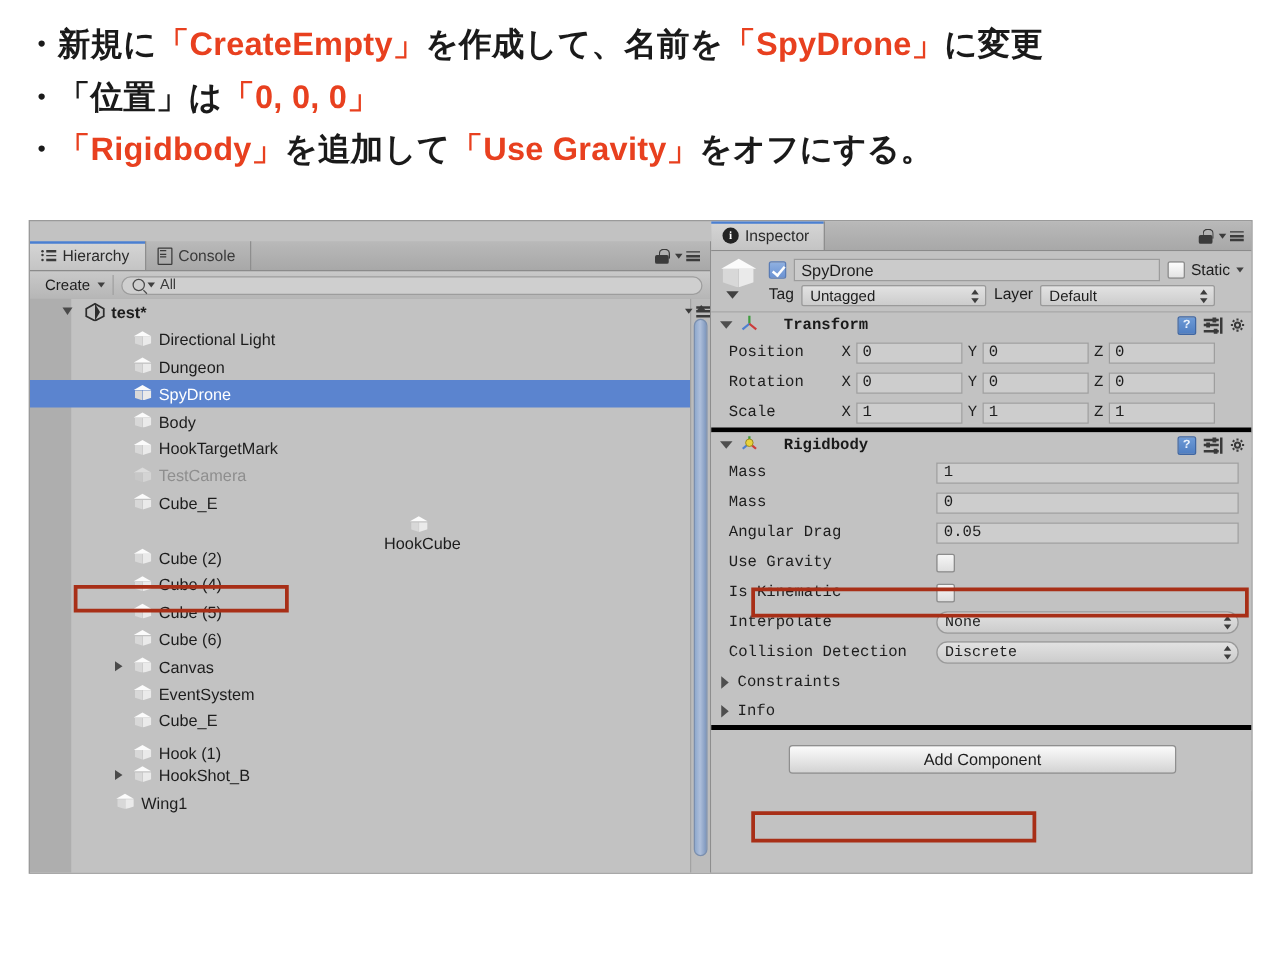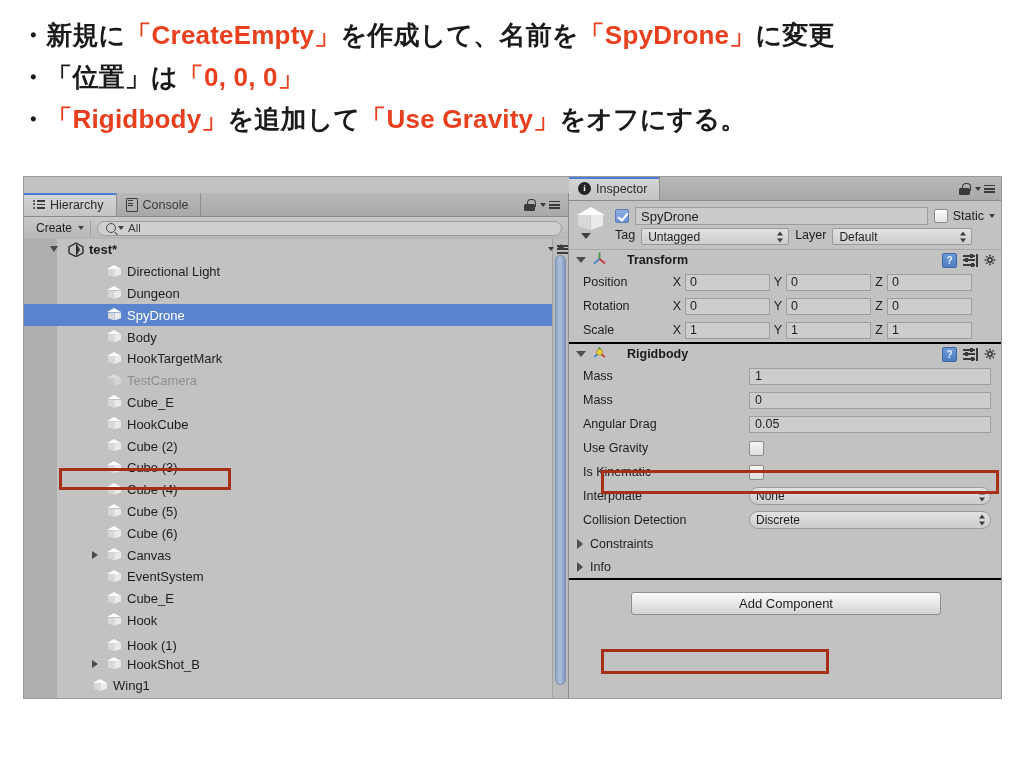--- a/index.html
+++ b/index.html
@@ -227,21 +227,21 @@
     width:7px;height:11px;
   }
   .popup .updn:before,.popup .updn:after{
     content:"";position:absolute;left:0;width:0;height:0;
     border-left:3.5px solid transparent;border-right:3.5px solid transparent;
   }
   .popup .updn:before{top:0;border-bottom:4px solid #3d3d3d;}
   .popup .updn:after{bottom:0;border-top:4px solid #3d3d3d;}
 
   
-  .comp{border-bottom:2px solid #000000;background:#c2c2c2;}
+  .comp{border-bottom:4px solid #000000;background:#c2c2c2;font-family:Liberation Mono, monospace;}
   .comp-head{
     height:20px;display:flex;align-items:center;gap:6px;padding:0 6px 0 7px;
     background:#c2c2c2;
   }
   .tri-open{
     width:0;height:0;border-left:5px solid transparent;border-right:5px solid transparent;
     border-top:6px solid #4e4e4e;flex:none;
   }
   .tri-closed{
     width:0;height:0;border-top:5px solid transparent;border-bottom:5px solid transparent;
@@ -430,21 +430,21 @@
               <span>TestCamera</span>
             </div>
             <div class="row" style="padding-left: 83px;">
               <span class="cube">
                 <span class="top"></span>
                 <span class="lf"></span>
                 <span class="rt"></span>
               </span>
               <span>Cube_E</span>
             </div>
-            <div class="row" style="padding-left: 83px;">
+            <div class="row" style="padding-left: 83px; flex-direction: column;">
               <span class="cube">
                 <span class="top"></span>
                 <span class="lf"></span>
                 <span class="rt"></span>
               </span>
               <span>HookCube</span>
             </div>
             <div class="row" style="padding-left: 83px;">
               <span class="cube">
                 <span class="top"></span>
@@ -452,28 +452,20 @@
                 <span class="rt"></span>
               </span>
               <span>Cube (2)</span>
             </div>
             <div class="row" style="padding-left: 83px;">
               <span class="cube">
                 <span class="top"></span>
                 <span class="lf"></span>
                 <span class="rt"></span>
               </span>
-              <span>Cube (3)</span>
-            </div>
-            <div class="row" style="padding-left: 83px;">
-              <span class="cube">
-                <span class="top"></span>
-                <span class="lf"></span>
-                <span class="rt"></span>
-              </span>
               <span>Cube (4)</span>
             </div>
             <div class="row" style="padding-left: 83px;">
               <span class="cube">
                 <span class="top"></span>
                 <span class="lf"></span>
                 <span class="rt"></span>
               </span>
               <span>Cube (5)</span>
             </div>
@@ -502,28 +494,20 @@
               </span>
               <span>EventSystem</span>
             </div>
             <div class="row" style="padding-left: 83px;">
               <span class="cube">
                 <span class="top"></span>
                 <span class="lf"></span>
                 <span class="rt"></span>
               </span>
               <span>Cube_E</span>
-            </div>
-            <div class="row" style="padding-left: 83px;">
-              <span class="cube">
-                <span class="top"></span>
-                <span class="lf"></span>
-                <span class="rt"></span>
-              </span>
-              <span>Hook</span>
             </div>
             <div class="row" style="padding-left: 83px; align-items: flex-end;">
               <span class="cube">
                 <span class="top"></span>
                 <span class="lf"></span>
                 <span class="rt"></span>
               </span>
               <span>Hook (1)</span>
             </div>
             <div class="row" style="padding-left: 83px;">

